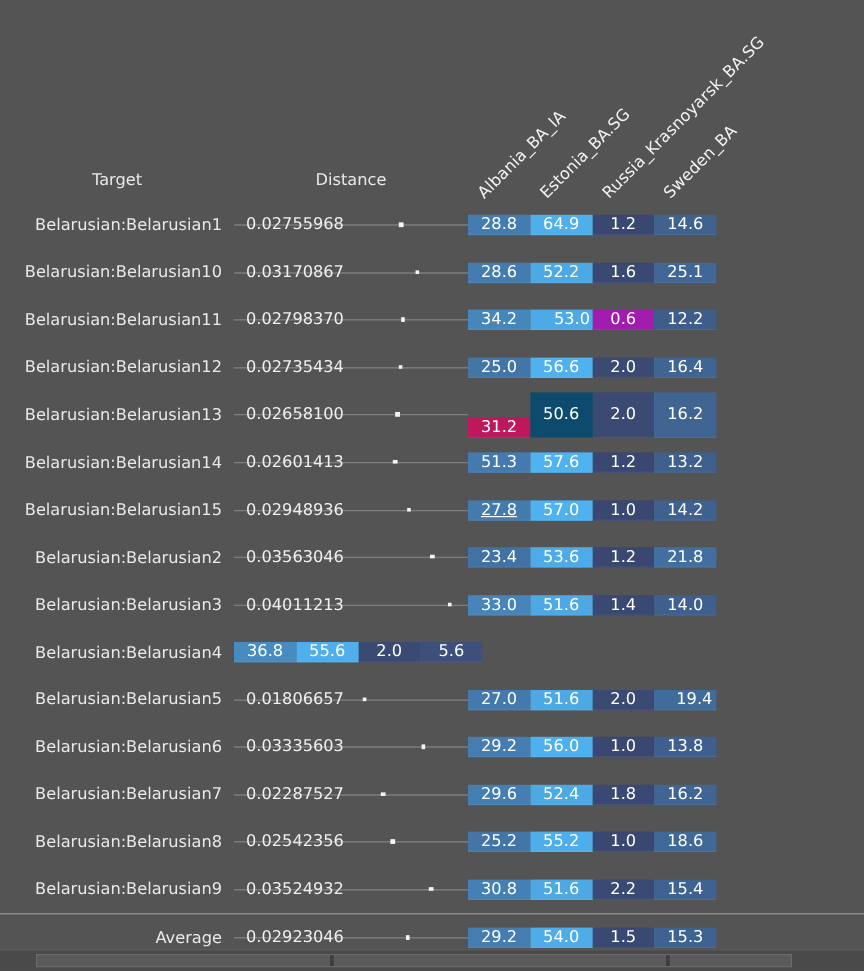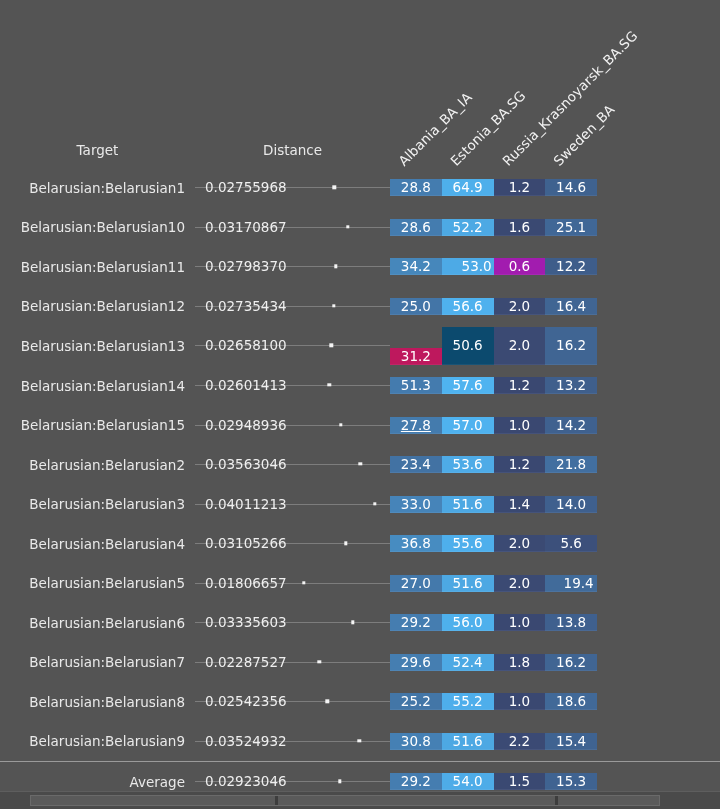--- a/index.html
+++ b/index.html
@@ -311,25 +311,20 @@
         <div class="heat-wrap">
           <div class="cell-heat" style="background: rgb(70, 132, 185);">33.0</div>
           <div class="cell-heat" style="background: rgb(77, 168, 227);">51.6</div>
           <div class="cell-heat" style="background: rgb(58, 73, 114);">1.4</div>
           <div class="cell-heat" style="background: rgb(63, 96, 142);">14.0</div>
         </div>
         <div class="tail"></div>
       </div>
       <div class="row">
         <div class="cell-target">Belarusian:Belarusian4</div>
-        <div class="cell-distance">
-          <span class="dist-text">0.03105266</span>
-          <div class="dist-axis" style="left: 144px;"></div>
-          <div class="dist-dot" style="left: 150.612px;"></div>
-        </div>
         <div class="heat-wrap">
           <div class="cell-heat" style="background: rgb(71, 140, 193);">36.8</div>
           <div class="cell-heat" style="background: rgb(78, 175, 236);">55.6</div>
           <div class="cell-heat" style="background: rgb(59, 74, 115);">2.0</div>
           <div class="cell-heat" style="background: rgb(60, 80, 123);">5.6</div>
         </div>
         <div class="tail"></div>
       </div>
       <div class="row">
         <div class="cell-target">Belarusian:Belarusian5</div>

